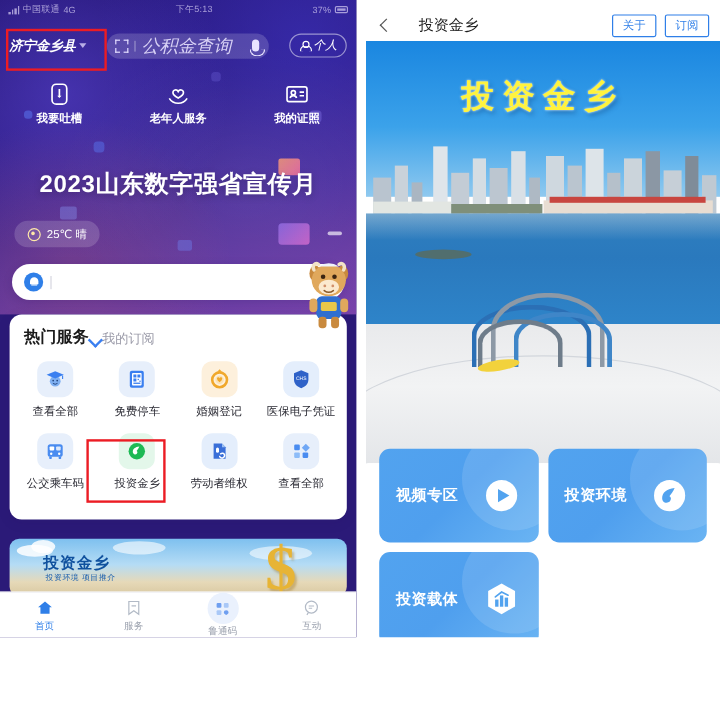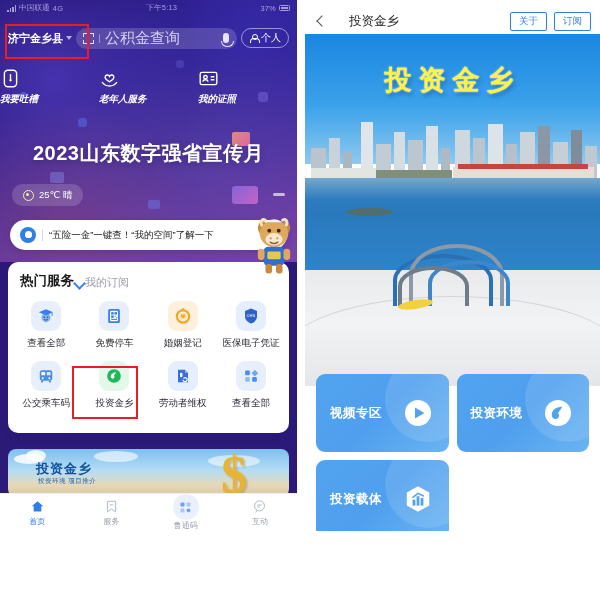--- a/index.html
+++ b/index.html
@@ -41,21 +41,21 @@
   .sb-left,.sb-right{display:flex;align-items:center;gap:3px;}
   .sb-bat{width:11px;height:6px;border:1px solid #cfc6ef;border-radius:1.5px;position:relative;}
   .sb-bat:after{content:"";position:absolute;left:1px;top:1px;bottom:1px;width:7px;background:#cfc6ef;}
   .sb-sig{display:flex;align-items:flex-end;gap:1px;height:7px;}
   .sb-sig i{width:1.5px;background:#cfc6ef;display:block;}
   .sb-sig i:nth-child(1){height:2px}.sb-sig i:nth-child(2){height:3.5px}
   .sb-sig i:nth-child(3){height:5px}.sb-sig i:nth-child(4){height:7px}
 
   .searchrow{
     position:absolute; left:0; top:26px; width:100%; height:24px;
-    display:flex; align-items:center; padding:0 8px; gap:4px; z-index:5;
+    display:flex; align-items:center; padding:0 8px; gap:17px; z-index:5;font-style:italic;
   }
   .city{display:flex;align-items:center;gap:3px;color:#fff;font-size:11px;font-weight:bold;white-space:nowrap;}
   .caret{width:0;height:0;border-left:3.5px solid transparent;border-right:3.5px solid transparent;border-top:4px solid #b9aee6;}
   .searchbox{
     flex:1; height:21px; border-radius:11px; background:rgba(255,255,255,.17);
     display:flex; align-items:center; padding:0 7px; gap:5px;
   }
   .scan{width:11px;height:11px;position:relative;flex:none;}
   .scan i{position:absolute;width:4px;height:4px;border:1.2px solid #e3dcff;}
   .scan i:nth-child(1){left:0;top:0;border-right:0;border-bottom:0;}
@@ -71,21 +71,21 @@
     border:1px solid rgba(255,255,255,.5); color:#fff; font-size:10px; white-space:nowrap;
   }
   .p-ico{width:9px;height:9px;position:relative;flex:none;}
   .p-ico:before{content:"";position:absolute;left:2.5px;top:0;width:4px;height:4px;border-radius:50%;border:1.1px solid #fff;}
   .p-ico:after{content:"";position:absolute;left:0.5px;bottom:0;width:8px;height:4px;border:1.1px solid #fff;border-bottom:0;border-radius:4px 4px 0 0;}
 
   .quickrow{
     position:absolute; left:0; top:68px; width:100%; z-index:5;
     display:flex;
   }
-  .qitem{flex:1;display:flex;flex-direction:column;gap:4px;font-style:italic;}
+  .qitem{flex:1;display:flex;flex-direction:column;align-items:center;gap:4px;}
   .qico{width:21px;height:21px;position:relative;}
   .qlabel{color:#fff;font-size:9.5px;font-weight:bold;white-space:nowrap;}
 
   .bannertitle{
     position:absolute;left:0;top:140px;width:100%;text-align:center;z-index:5;
     color:#fff;font-size:20px;font-weight:bold;letter-spacing:.5px;
     text-shadow:0 2px 6px rgba(0,0,0,.25);
   }
   .weather{
     position:absolute;left:12px;top:184px;z-index:5;
@@ -291,21 +291,20 @@
 
   <div class="weather">
     <span class="sun"></span>
     <span>25℃ 晴</span>
   </div>
   <div class="dash"></div>
 
   <div class="notice">
     <span class="bell"></span>
     <span class="nvdiv"></span>
-    <span class="ntext">“五险一金”一键查！“我的空间”了解一下</span>
   </div>
 
   <div class="mascot">
     <svg viewBox="0 0 40 66" width="38" height="64">
       <ellipse cx="8" cy="16" rx="5" ry="7" fill="#c98a3e"></ellipse>
       <ellipse cx="32" cy="16" rx="5" ry="7" fill="#c98a3e"></ellipse>
       <ellipse cx="20" cy="22" rx="15" ry="14" fill="#e0a85c"></ellipse>
       <path d="M7 13c-2-4 1-7 4-5" stroke="#f2e3c8" stroke-width="3" fill="none" stroke-linecap="round"></path>
       <path d="M33 13c2-4-1-7-4-5" stroke="#f2e3c8" stroke-width="3" fill="none" stroke-linecap="round"></path>
       <ellipse cx="20" cy="28" rx="9" ry="6.5" fill="#fbe9cf"></ellipse>

